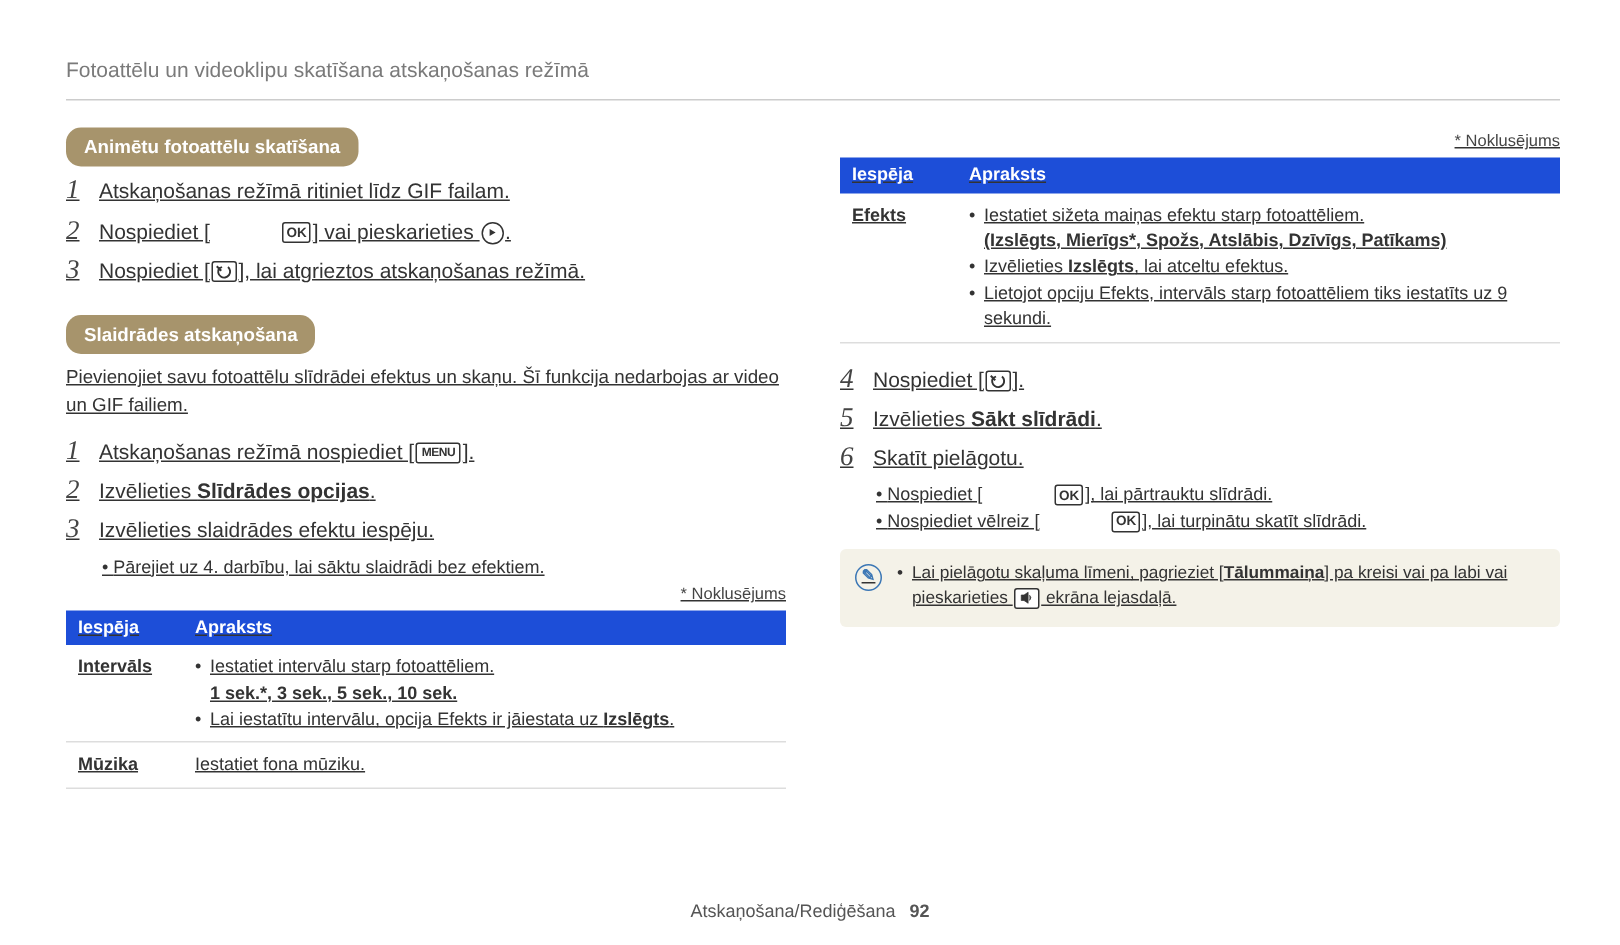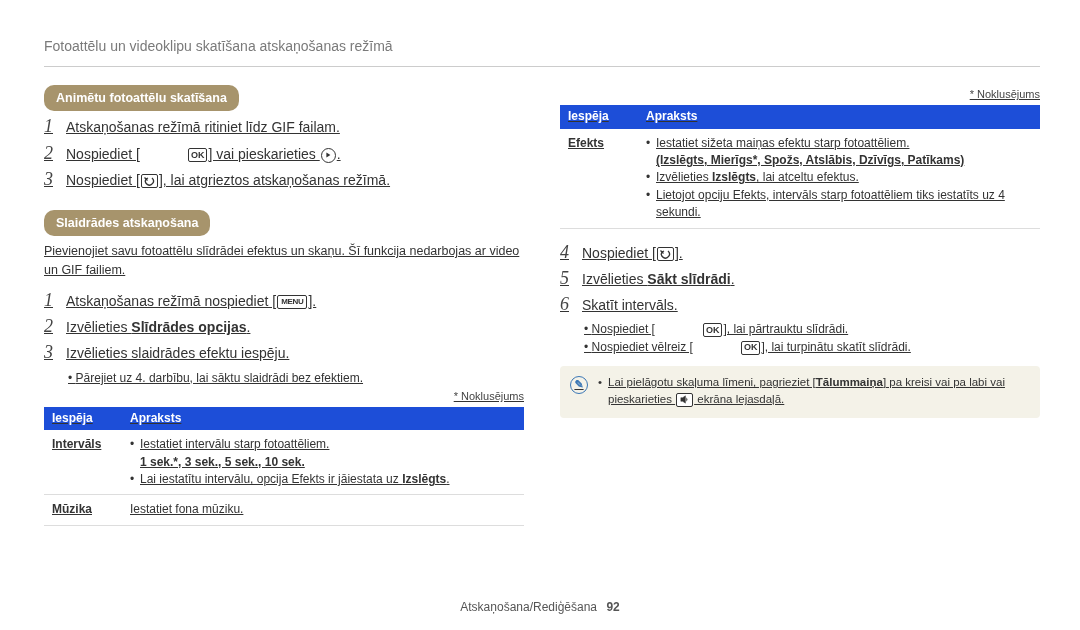--- a/index.html
+++ b/index.html
@@ -266,21 +266,21 @@
           <td>Efekts</td>
           <td>
             <ul class="cell-bullets">
               <li>
                 <span>Iestatiet sižeta maiņas efektu starp fotoattēliem.</span><br>
                 <span class="bold">(Izslēgts, Mierīgs*, Spožs, Atslābis, Dzīvīgs, Patīkams)</span>
               </li>
               <li>
                 <span>Izvēlieties </span><span class="bold">Izslēgts</span><span>, lai atceltu efektus.</span>
               </li>
-              <li>Lietojot opciju Efekts, intervāls starp fotoattēliem tiks iestatīts uz 4 sekundi.</li>
+              <li>Lietojot opciju Efekts, intervāls starp fotoattēliem tiks iestatīts uz 9 sekundi.</li>
             </ul>
           </td>
         </tr>
       </tbody>
         </table>
 
       <div style="height:10px"></div>
 
       <div class="step">
         <span class="num">4</span>
@@ -293,21 +293,21 @@
         </span>
       </div>
       <div class="step">
         <span class="num">5</span>
         <span class="body">
           <span>Izvēlieties </span><span class="bold">Sākt slīdrādi</span>.
         </span>
       </div>
       <div class="step">
         <span class="num">6</span>
-        <span class="body">Skatīt intervāls.</span>
+        <span class="body">Skatīt pielāgotu.</span>
       </div>
       <ul class="bullets">
         <li>Nospiediet [<span class="icon ok">OK</span>], lai pārtrauktu slīdrādi.</li>
         <li>Nospiediet vēlreiz [<span class="icon ok">OK</span>], lai turpinātu skatīt slīdrādi.</li>
       </ul>
 
       <div class="notebox">
         <div class="noteicon">✎</div>
         <ul>
           <li>

